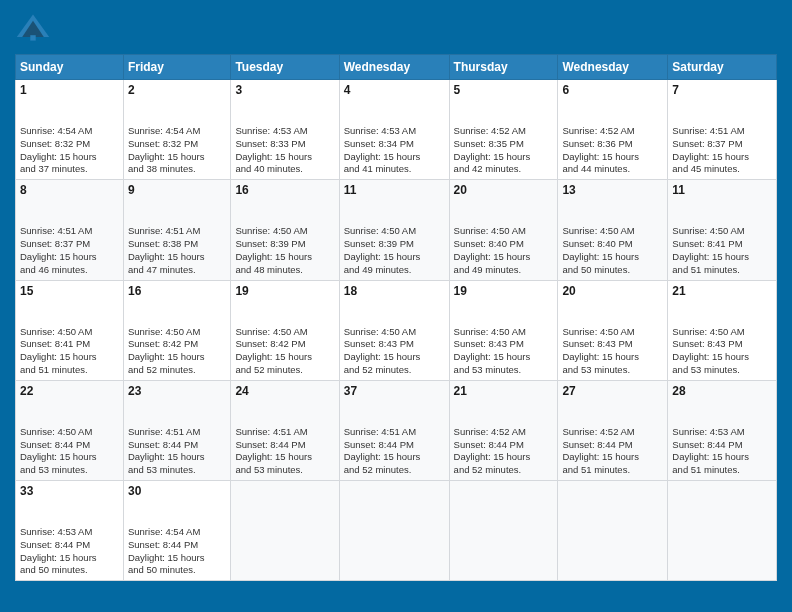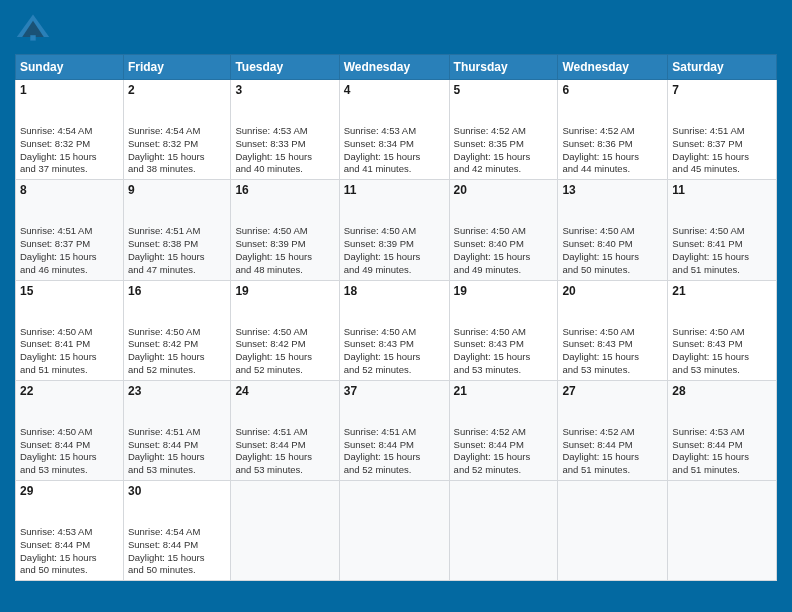--- a/index.html
+++ b/index.html
@@ -325,21 +325,21 @@
           <td>
             <span class="day-num">28</span>
             <div class="day-info" style="white-space: pre-line;">Sunrise: 4:53 AM
 Sunset: 8:44 PM
 Daylight: 15 hours
 and 51 minutes.</div>
           </td>
         </tr>
         <tr>
           <td>
-            <span class="day-num">29</span>
+            <span class="day-num">33</span>
             <div class="day-info" style="white-space: pre-line;">Sunrise: 4:53 AM
 Sunset: 8:44 PM
 Daylight: 15 hours
 and 50 minutes.</div>
           </td>
           <td>
             <span class="day-num">30</span>
             <div class="day-info" style="white-space: pre-line;">Sunrise: 4:54 AM
 Sunset: 8:44 PM
 Daylight: 15 hours

